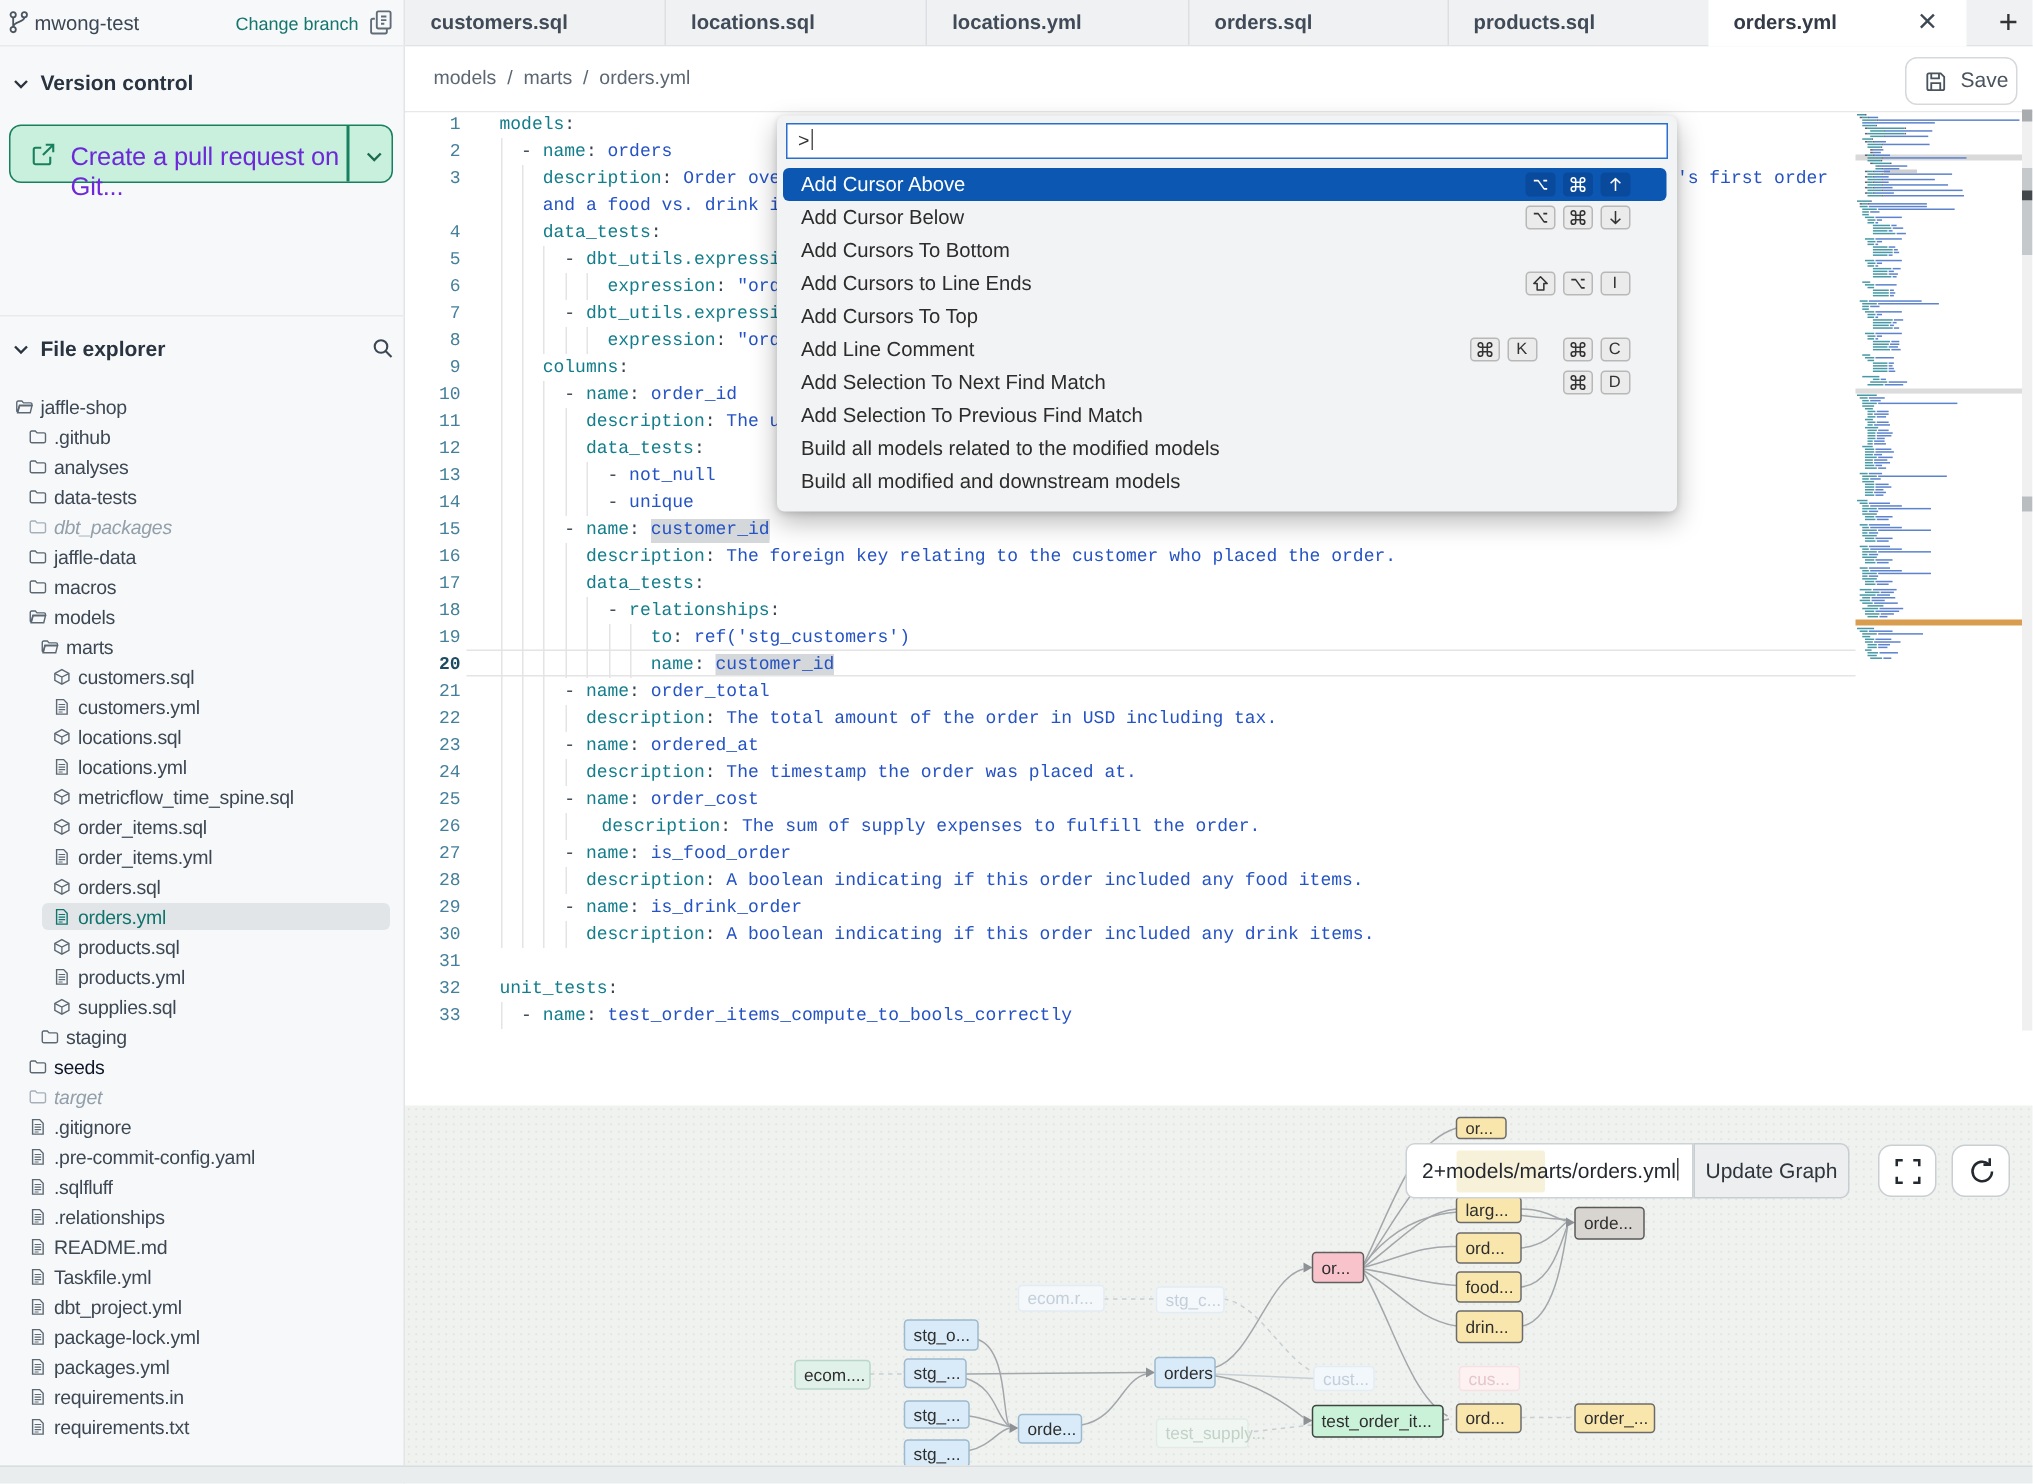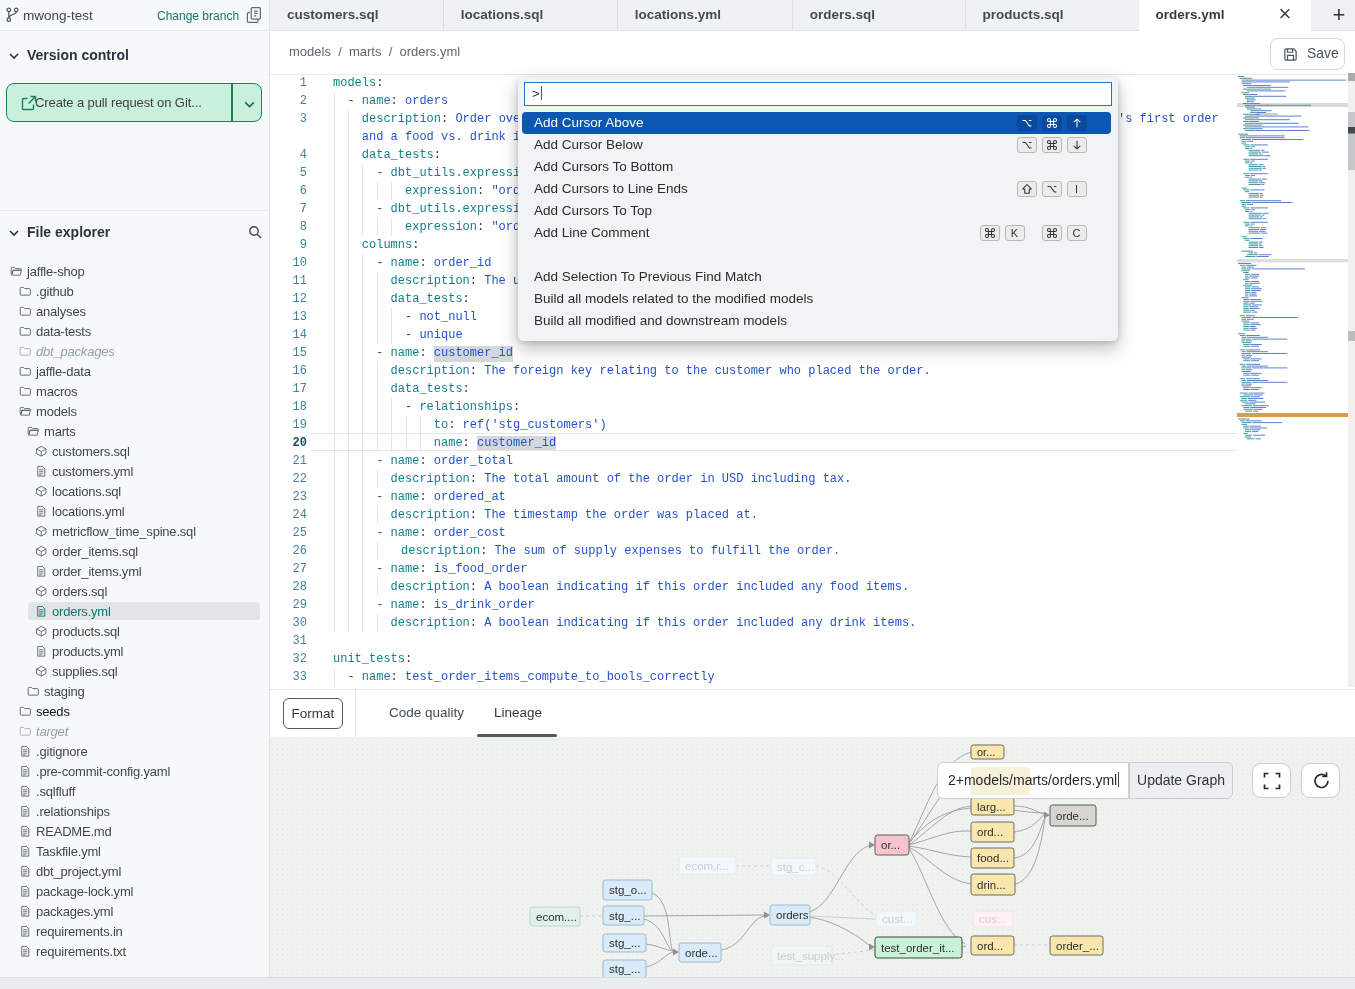--- a/index.html
+++ b/index.html
@@ -91,21 +91,21 @@
         <path d="M2 4l4 4 4-4" fill="none" stroke="#2a3440" stroke-width="1.6"></path>
       </svg>
  <span class="abs shead" style="left:27px;top:47px">Version control</span>
  <div id="vc-btn">
   <svg class="abs" style="left:14px;top:11px" width="16" height="16" viewBox="0 0 16 16">
           <g fill="none" stroke="#19805f" stroke-width="1.4">
             <path d="M12.5 9.5v3.8a1.2 1.2 0 0 1-1.2 1.2H2.7a1.2 1.2 0 0 1-1.2-1.2V4.7a1.2 1.2 0 0 1 1.2-1.2h3.8"></path>
             <path d="M9.5 1.5h5v5M14.2 1.8 7.6 8.4"></path>
           </g>
         </svg>
-  <span class="abs" style="left:28px;top:11px;font-size:13px;color:#404040;letter-spacing:-0.1px">Create a pull request on Git...</span>
+  <span class="abs" style="left:40px;top:11px;font-size:17px;color:#6d28d9;letter-spacing:-0.1px">Create a pull request on Git...</span>
   <div class="split"></div>
   <svg class="abs" style="left:236px;top:14px" width="13" height="13" viewBox="0 0 12 12">
           <path d="M2 4l4 4 4-4" fill="none" stroke="#1c6b50" stroke-width="1.5"></path>
         </svg>
  </div>
  <div class="abs" style="left:0;top:210px;width:270px;height:1px;background:#e8eaec"></div>
  <svg class="abs" style="left:8px;top:227px" width="12" height="12" viewBox="0 0 12 12">
         <path d="M2 4l4 4 4-4" fill="none" stroke="#2a3440" stroke-width="1.6"></path>
       </svg>
  <span class="abs shead" style="left:27px;top:224px">File explorer</span>
@@ -1012,32 +1012,33 @@
           </span>
           <span class="chip">K</span>
           <span class="chip" style="margin-left:12px">
             <svg width="12" height="12" viewBox="0 0 14 14">
               <path stroke="#333" stroke-width="1.2" fill="none" stroke-linejoin="round" d="M5.2 5.2h3.6v3.6H5.2zM5.2 5.2V3.3a1.75 1.75 0 1 0-1.9 1.9zM8.8 5.2V3.3a1.75 1.75 0 1 1 1.9 1.9zM5.2 8.8v1.9a1.75 1.75 0 1 1-1.9-1.9zM8.8 8.8v1.9a1.75 1.75 0 1 0 1.9-1.9z"></path>
             </svg>
           </span>
           <span class="chip">C</span>
         </span></div>
 <div class="prow" style="top:123px">Add Cursors To Top</div>
+<div class="prow" style="top:167px">Add Selection To Next Find Match<span class="chips">
+          <span class="chip">
+            <svg width="12" height="12" viewBox="0 0 14 14">
+              <path stroke="#333" stroke-width="1.2" fill="none" stroke-linejoin="round" d="M5.2 5.2h3.6v3.6H5.2zM5.2 5.2V3.3a1.75 1.75 0 1 0-1.9 1.9zM8.8 5.2V3.3a1.75 1.75 0 1 1 1.9 1.9zM5.2 8.8v1.9a1.75 1.75 0 1 1-1.9-1.9zM8.8 8.8v1.9a1.75 1.75 0 1 0 1.9-1.9z"></path>
+            </svg>
+          </span>
+          <span class="chip">D</span>
+        </span></div>
 <div class="prow" style="top:211px">Build all models related to the modified models</div>
 <div class="prow" style="top:189px">Add Selection To Previous Find Match</div>
 <div class="prow" style="top:233px">Build all modified and downstream models</div>
 </div>
 
-<div id="btoolbar">
- <div id="fmtbtn">Format</div>
- <div id="bsep"></div>
- <div class="btab" style="left:119px">Code quality</div>
- <div class="btab" id="lintab" style="left:224px">Lineage</div>
- <div id="linund"></div>
-</div>
 <div id="graph">
  <svg class="abs" style="left:0;top:0" width="1085" height="240">
 <path d="M310 179 L333 179" fill="none" stroke="#c7cfd4" stroke-width="1" stroke-dasharray="3,3"></path>
 <path d="M374 179 L494 178" fill="none" stroke="#a3a7ab" stroke-width="1"></path>
 <path d="M382 156 C 402 163 398 208 403 214" fill="none" stroke="#a3a7ab" stroke-width="1"></path>
 <path d="M374 182 C 394 188 394 208 403 214" fill="none" stroke="#a3a7ab" stroke-width="1"></path>
 <path d="M376 207 C 390 209 395 213 403 214" fill="none" stroke="#a3a7ab" stroke-width="1"></path>
 <path d="M376 230 C 390 227 395 217 403 215" fill="none" stroke="#a3a7ab" stroke-width="1"></path>
 <path d="M409 215 l-6 -3.4 v6.8 Z" fill="#8e9296"></path>
 <path d="M451 213 C 475 209 478 183 494 179" fill="none" stroke="#a3a7ab" stroke-width="1"></path>

